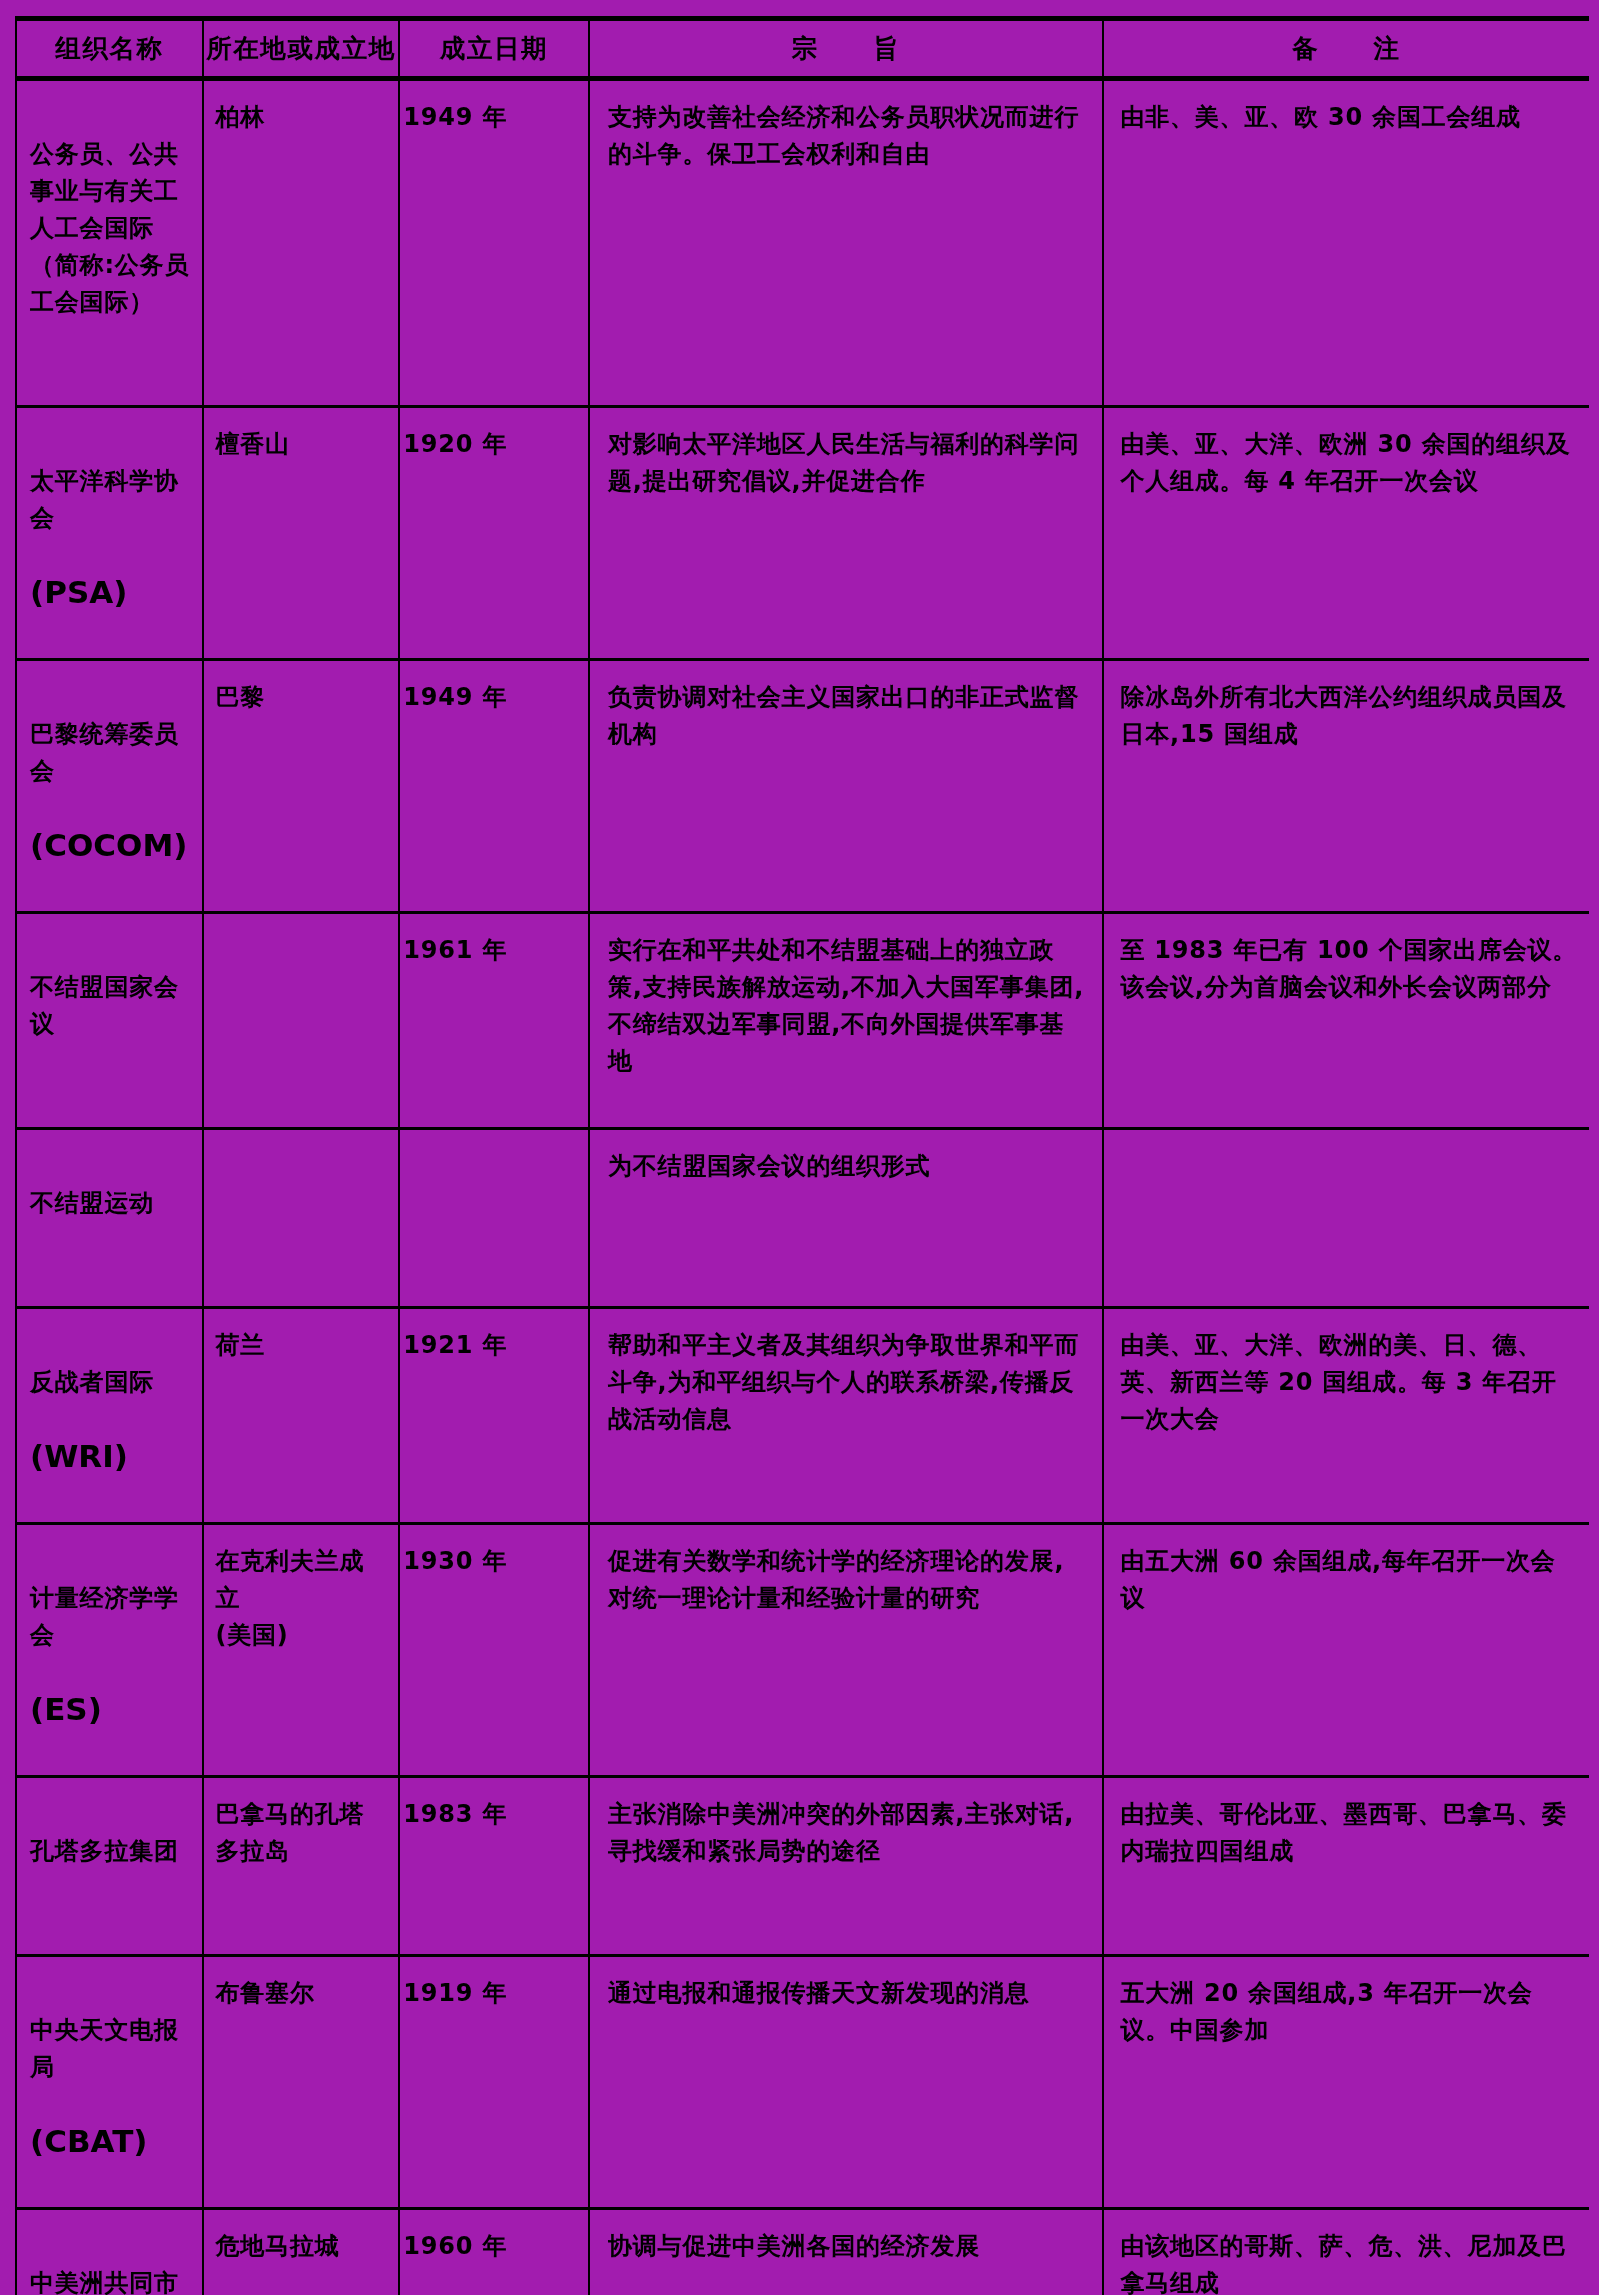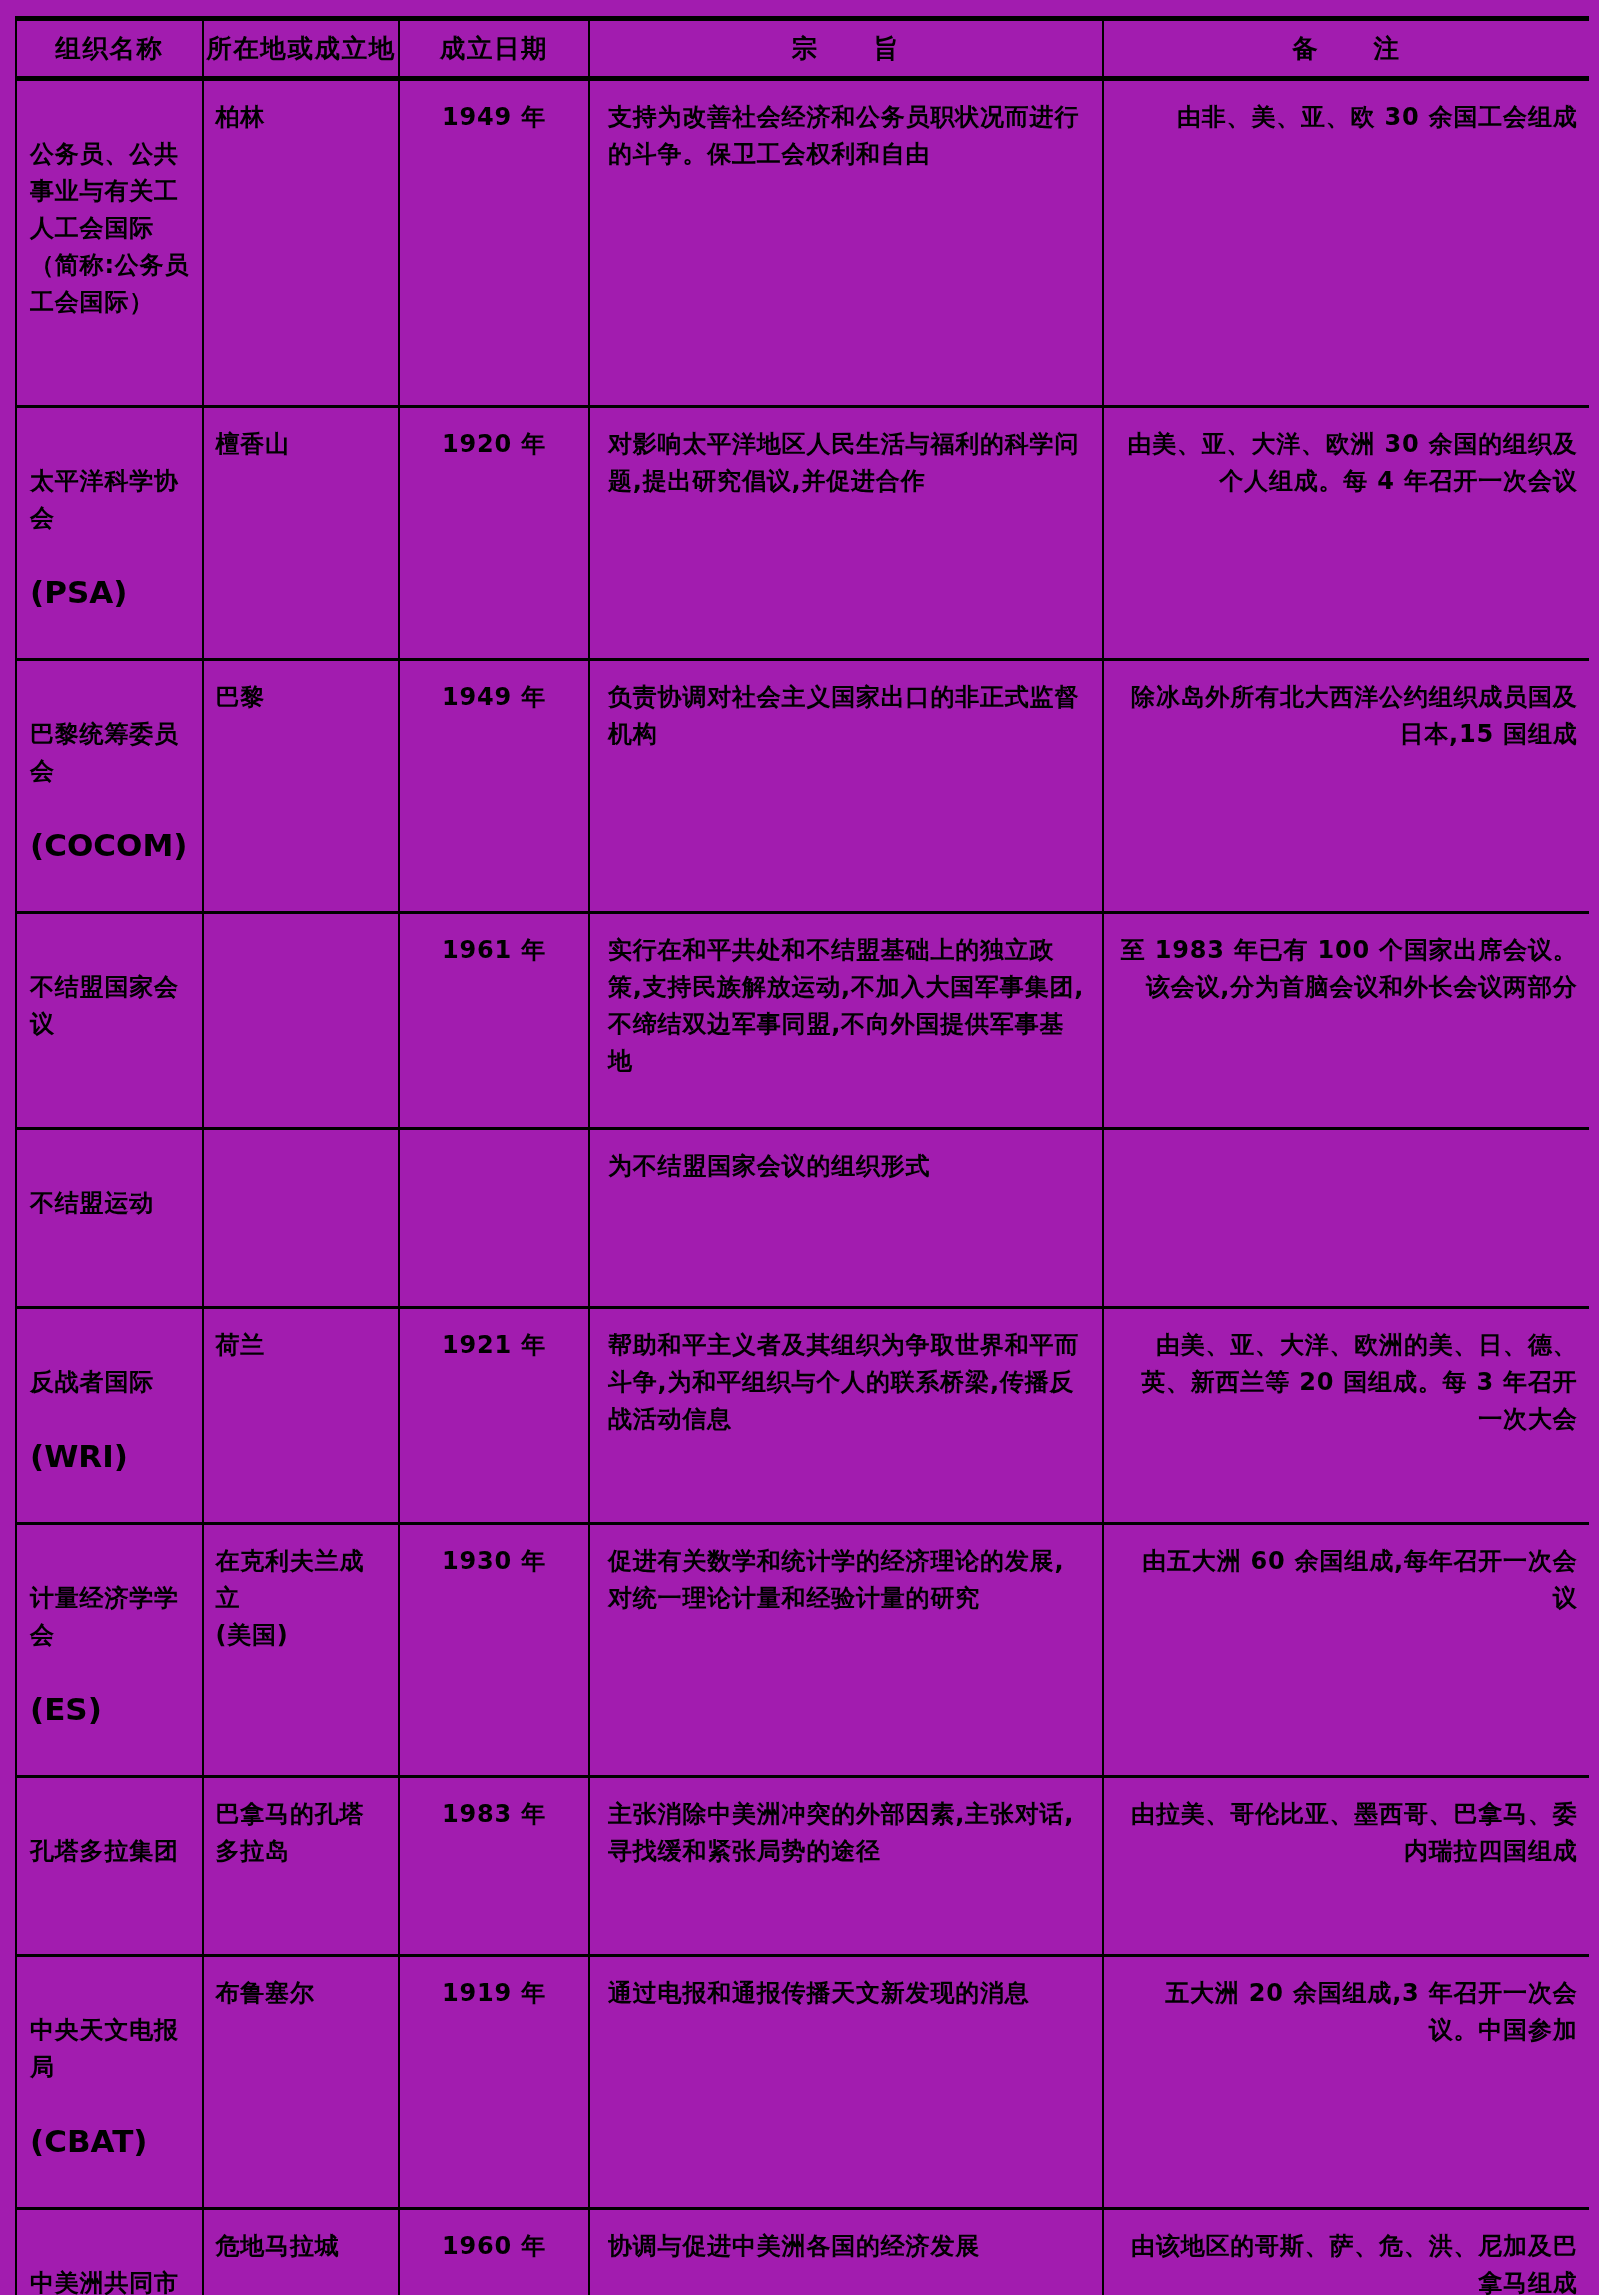--- a/index.html
+++ b/index.html
@@ -52,24 +52,24 @@
     border-right: 2.5px solid #000;
     border-bottom: 3.3px solid #000;
     vertical-align: top;
     font-size: 24px;
     font-weight: 600;
     line-height: 37px;
     padding: 18px 11.5px 10px 11.5px;
     white-space: pre-line;
     letter-spacing: 0.8px;
   }
-  td:last-child { border-right: none; text-align: right; }
+  td:last-child { border-right: none; }
 
   td.c-name   { padding-left: 13px; padding-right: 6.6px; }
-  td.c-date   { text-align: center; padding-left: 3.3px; padding-right: 3.3px; }
+  td.c-date   { text-align: left; padding-left: 3.3px; padding-right: 3.3px; }
   td.c-purpose{ padding-left: 18px; padding-right: 13px; }
   td.c-notes  { padding-left: 16.4px; padding-right: 11.5px; }
 
   .abbr { font-size: 31px; font-weight: 600; letter-spacing: 0; }
 
   
   tr.r0  td { height: 207px; }
   tr.r1  td { height: 135px; border-radius: 6px; }
   tr.r2  td { height: 113px; }
   tr.r3  td { height: 179px; }

